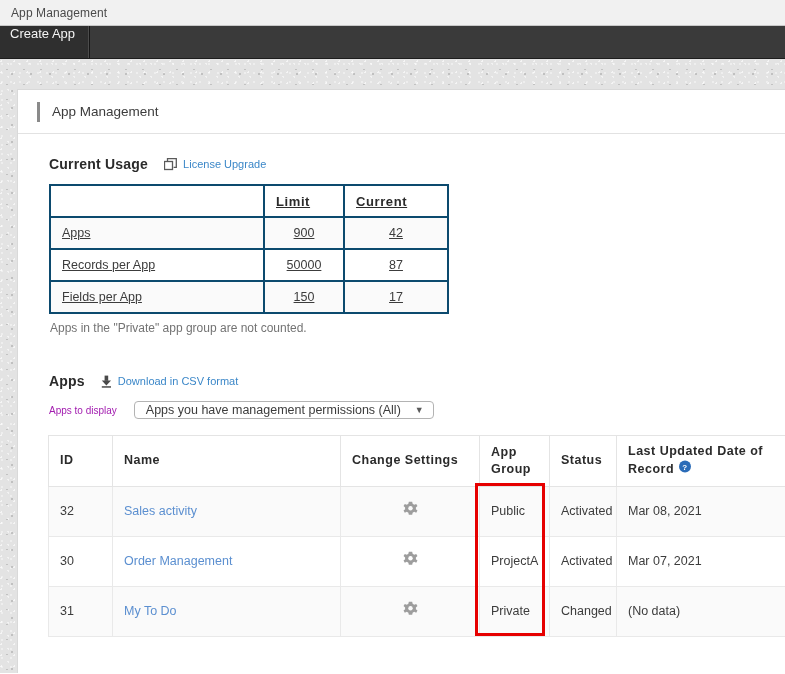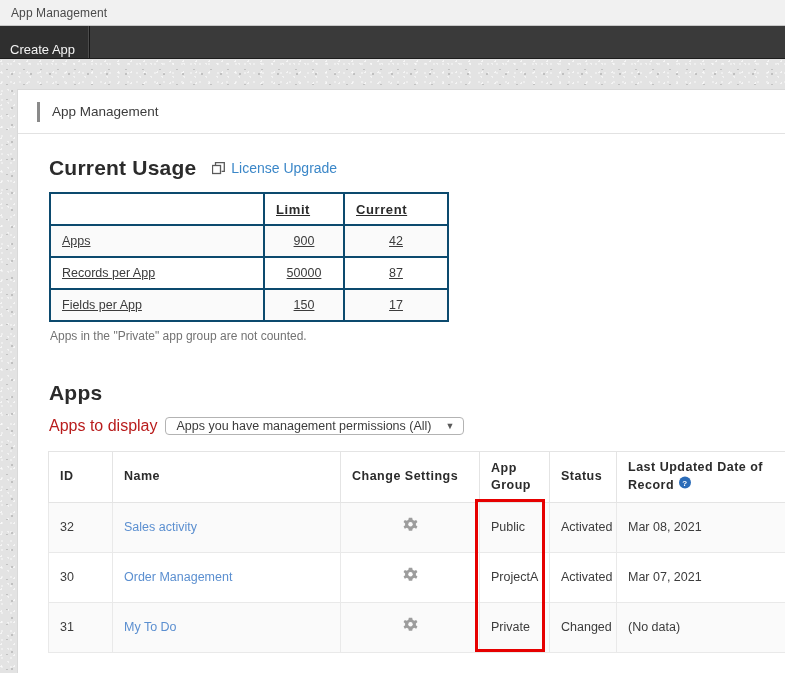--- a/index.html
+++ b/index.html
@@ -39,22 +39,21 @@
     display: flex;
     align-items: stretch;
     border-bottom: 1px solid #1d1d1d;
     box-sizing: border-box;
   }
   .app-bar .create-tab {
     background: #2f2f2f;
     color: #f4f4f4;
     font-size: 13px;
     display: flex;
-    align-items: center;
-    padding: 14px 14px 0 10px;
+    padding: 0 14px 0 10px;
     border-right: 1px solid #171717;
     box-shadow: inset -1px 0 0 #4c4c4c;
     white-space: nowrap;
     cursor: pointer;
   }
   .app-bar .bar-rest { flex: 1; }
 
   
   .canvas {
     position: relative;
@@ -109,30 +108,30 @@
     padding: 22px 0 0 31px;
   }
 
   
   .section-head {
     display: flex;
     align-items: center;
     margin-bottom: 12px;
   }
   .section-head .h {
-    font-size: 21px;
+    font-size: 14px;
     font-weight: bold;
     color: #2b2b2b;
     letter-spacing: .2px;
   }
   .section-head .link {
     margin-left: 16px;
     display: inline-flex;
     align-items: center;
-    font-size: 14px;
+    font-size: 11px;
     color: #3b87c8;
     cursor: pointer;
     white-space: nowrap;
   }
   .section-head .link .lbl { text-decoration: none; }
   .ico {
     display: inline-block;
     margin-right: 6px;
     line-height: 0;
     flex: 0 0 auto;
@@ -175,23 +174,23 @@
     margin-left: 1px;
   }
 
   
   .filter-row {
     display: flex;
     align-items: center;
     margin-top: 10px;
   }
   .filter-row .flabel {
-    font-size: 16px;
-    color: #b91c1c;
-    margin-right: 7px;
+    font-size: 10px;
+    color: #a21caf;
+    margin-right: 17px;
   }
   .select-box {
     display: inline-flex;
     align-items: center;
     justify-content: space-between;
     min-width: 296px;
     height: 18px;
     border: 1px solid #b3b3b3;
     border-radius: 4px;
     background: #ffffff;
@@ -340,20 +339,30 @@
             <td class="num">150</td>
             <td class="num">17</td>
           </tr>
         </tbody>
       </table>
 
       <div class="note">Apps in the "Private" app group are not counted.</div>
 
       <div class="section-head" style="margin-top:38px;">
         <div class="h">Apps</div>
+        <div class="link">
+          <span class="ico">
+            <svg width="11" height="13" viewBox="0 0 11 13">
+              <rect x="3.6" y="0.6" width="3.6" height="5.2" fill="#4a4a4a"></rect>
+              <path d="M0.8 5.4 L5.4 10.4 L10 5.4 Z" fill="#4a4a4a"></path>
+              <rect x="0.8" y="11.2" width="9.2" height="1.5" fill="#4a4a4a"></rect>
+            </svg>
+          </span>
+          <span class="lbl">Download in CSV format</span>
+        </div>
       </div>
 
       <div class="filter-row">
         <span class="flabel">Apps to display</span>
         <div class="select-box">
           <span>Apps you have management permissions (All)</span>
           <span class="caret">▼</span>
         </div>
       </div>
 

